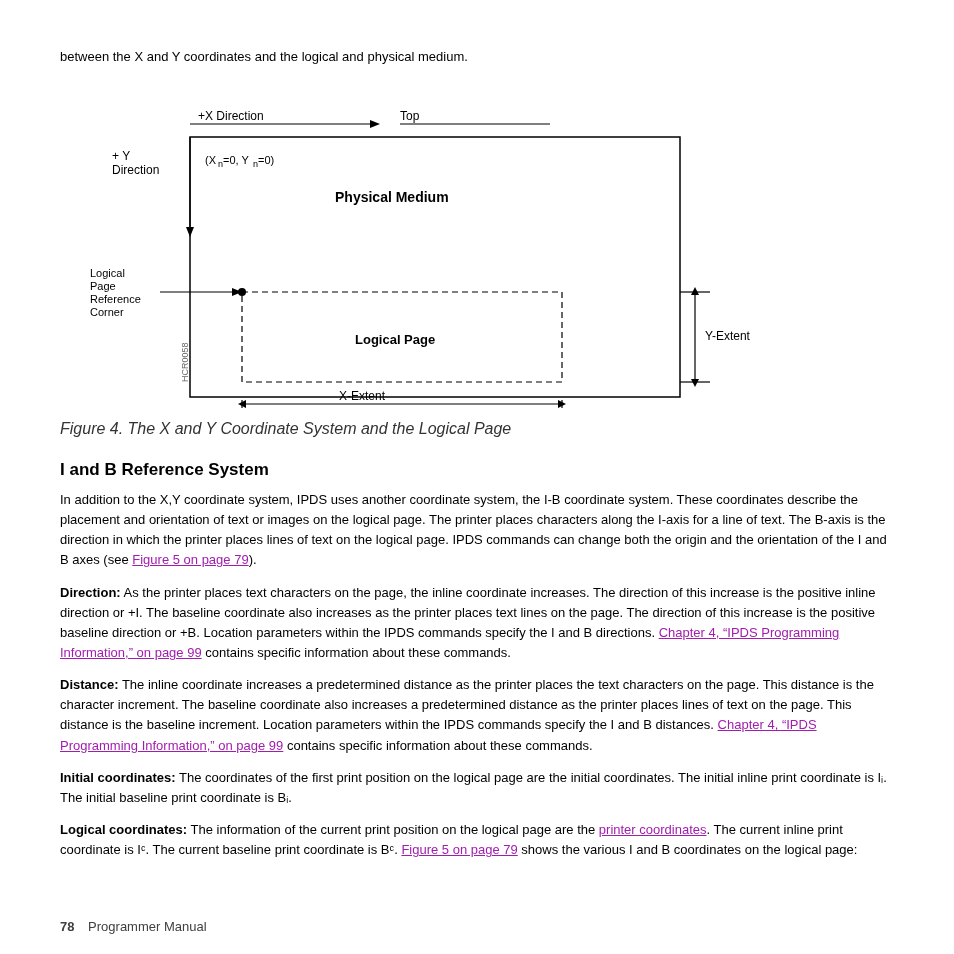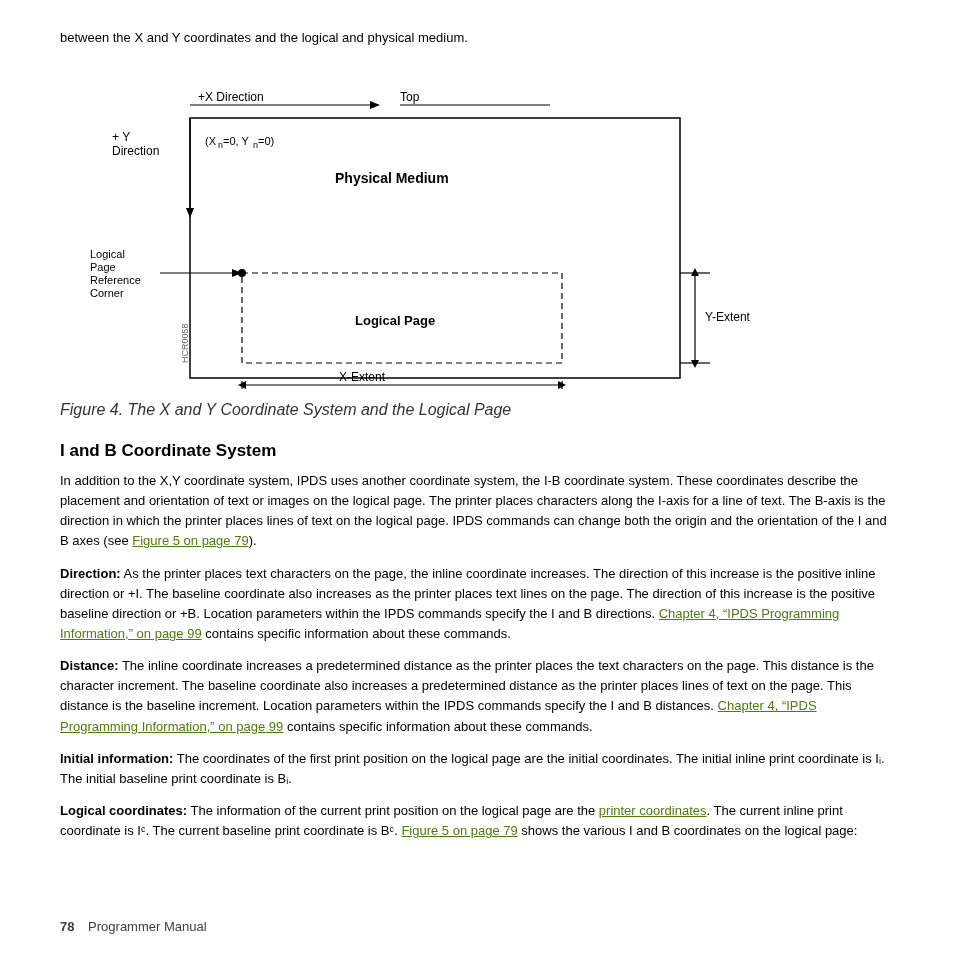--- a/index.html
+++ b/index.html
@@ -9,20 +9,21 @@
       font-size: 13px;
       color: #000000;
       width: 954px;
       min-height: 954px;
       padding: 30px 60px 40px 60px;
     }
 
     .intro-text {
       font-size: 13px;
       margin-bottom: 18px;
+      margin-top: 19px;
     }
 
     
     .diagram-container {
       width: 100%;
       margin-bottom: 8px;
       position: relative;
       height: 330px;
     }
 
@@ -48,21 +49,21 @@
 
     
     .body-text {
       font-size: 13px;
       line-height: 1.55;
       margin-bottom: 12px;
       color: #000;
     }
 
     .body-text a, .link {
-      color: #4d7c0f;
+      color: #a21caf;
       text-decoration: underline;
     }
 
     .body-text strong {
       font-weight: bold;
     }
 
     .page-footer {
       position: absolute;
       bottom: 20px;
@@ -133,36 +134,36 @@
     <polygon points="186,318 178,322 186,326" fill="#000"></polygon>
     <polygon points="498,318 506,322 498,326" fill="#000"></polygon>
     <text x="302" y="318" font-size="12" font-family="Arial" text-anchor="middle">X-Extent</text>
 
     <text x="128" y="300" font-size="9" font-family="Arial" transform="rotate(-90, 128, 300)" fill="#666">HCR0058</text>
   </svg>
 </div>
 
 <p class="figure-caption">Figure 4. The X and Y Coordinate System and the Logical Page</p>
 
-<h2 class="section-heading">I and B Coordinate System</h2>
+<h2 class="section-heading">I and B Reference System</h2>
 
 <p class="body-text">
   <span>In addition to the X,Y coordinate system, IPDS uses another coordinate system, the I-B coordinate system. These coordinates describe the placement and orientation of text or images on the logical page. The printer places characters along the I-axis for a line of text. The B-axis is the direction in which the printer places lines of text on the logical page. IPDS commands can change both the origin and the orientation of the I and B axes (see </span><a class="link">Figure 5 on page 79</a><span>).</span>
 </p>
 
 <p class="body-text">
   <strong>Direction:</strong><span> As the printer places text characters on the page, the inline coordinate increases. The direction of this increase is the positive inline direction or +I. The baseline coordinate also increases as the printer places text lines on the page. The direction of this increase is the positive baseline direction or +B. Location parameters within the IPDS commands specify the I and B directions. </span><a class="link">Chapter 4, “IPDS Programming Information,” on page 99</a><span> contains specific information about these commands.</span>
 </p>
 
 <p class="body-text">
   <strong>Distance:</strong><span> The inline coordinate increases a predetermined distance as the printer places the text characters on the page. This distance is the character increment. The baseline coordinate also increases a predetermined distance as the printer places lines of text on the page. This distance is the baseline increment. Location parameters within the IPDS commands specify the I and B distances. </span><a class="link">Chapter 4, “IPDS Programming Information,” on page 99</a><span> contains specific information about these commands.</span>
 </p>
 
 <p class="body-text">
-  <strong>Initial information:</strong><span> The coordinates of the first print position on the logical page are the initial coordinates. The initial inline print coordinate is Iᵢ. The initial baseline print coordinate is Bᵢ.</span>
+  <strong>Initial coordinates:</strong><span> The coordinates of the first print position on the logical page are the initial coordinates. The initial inline print coordinate is Iᵢ. The initial baseline print coordinate is Bᵢ.</span>
 </p>
 
 <p class="body-text">
   <strong>Logical coordinates:</strong><span> The information of the current print position on the logical page are the </span><a class="link">printer coordinates</a><span>. The current inline print coordinate is Iᶜ. The current baseline print coordinate is Bᶜ. </span><a class="link">Figure 5 on page 79</a><span> shows the various I and B coordinates on the logical page:</span>
 </p>
 
 <div class="page-footer">
   <span>78</span>
   <span>Programmer Manual</span>
 </div>

